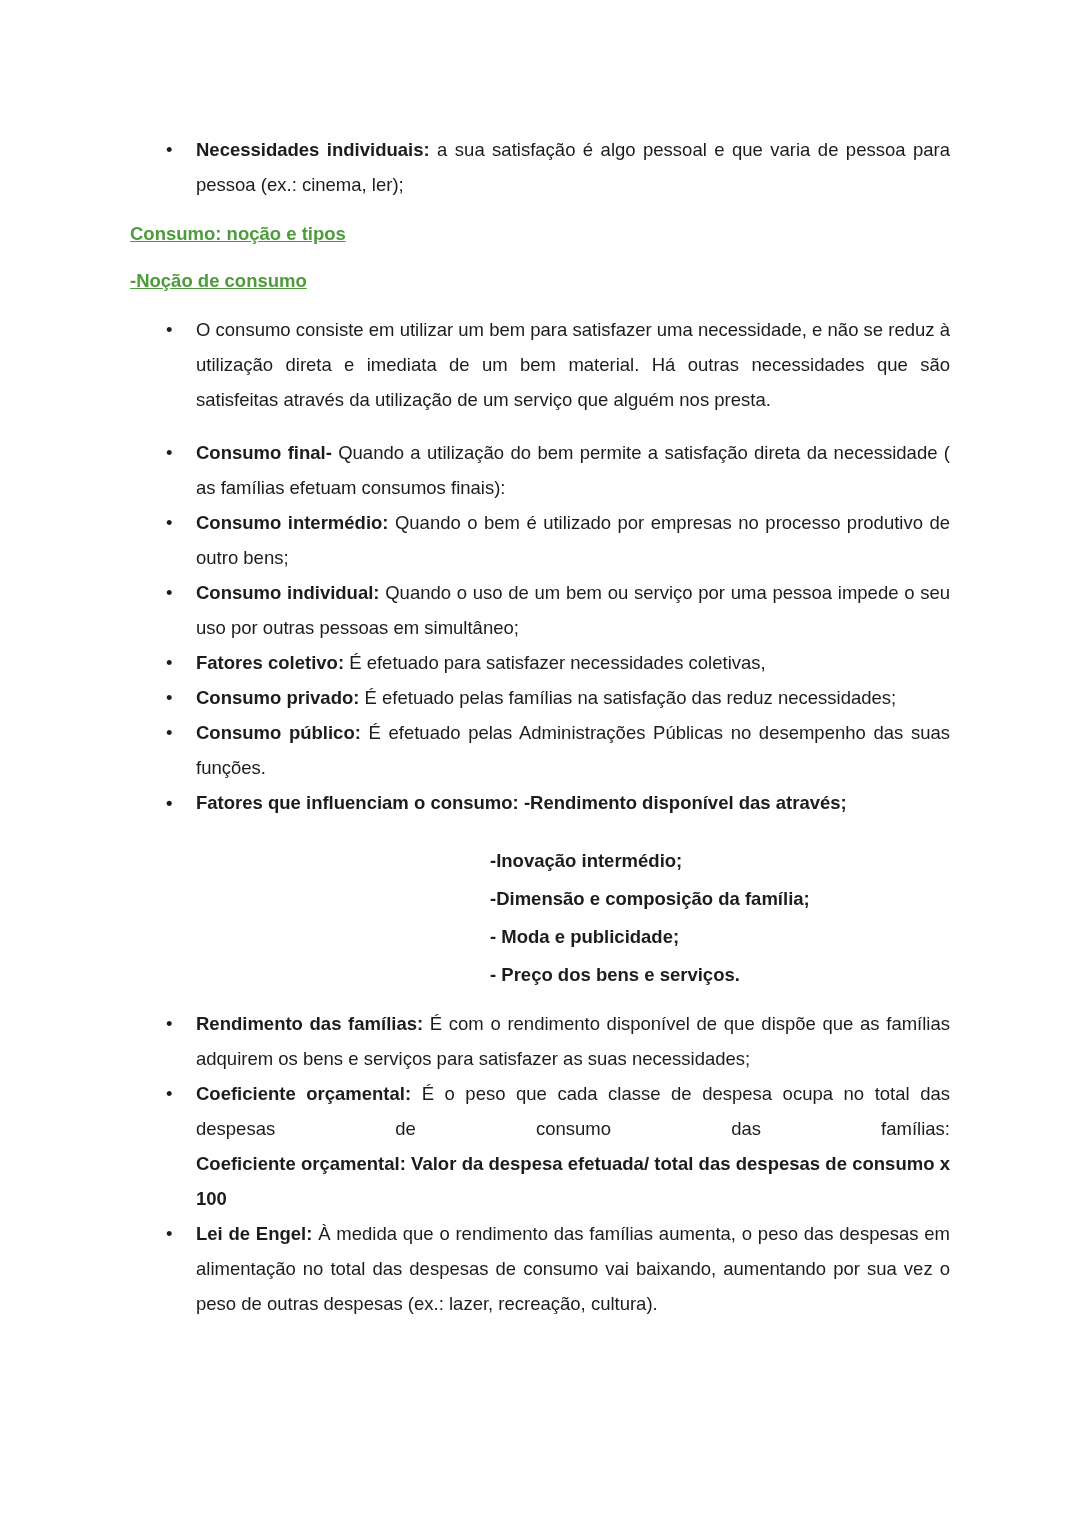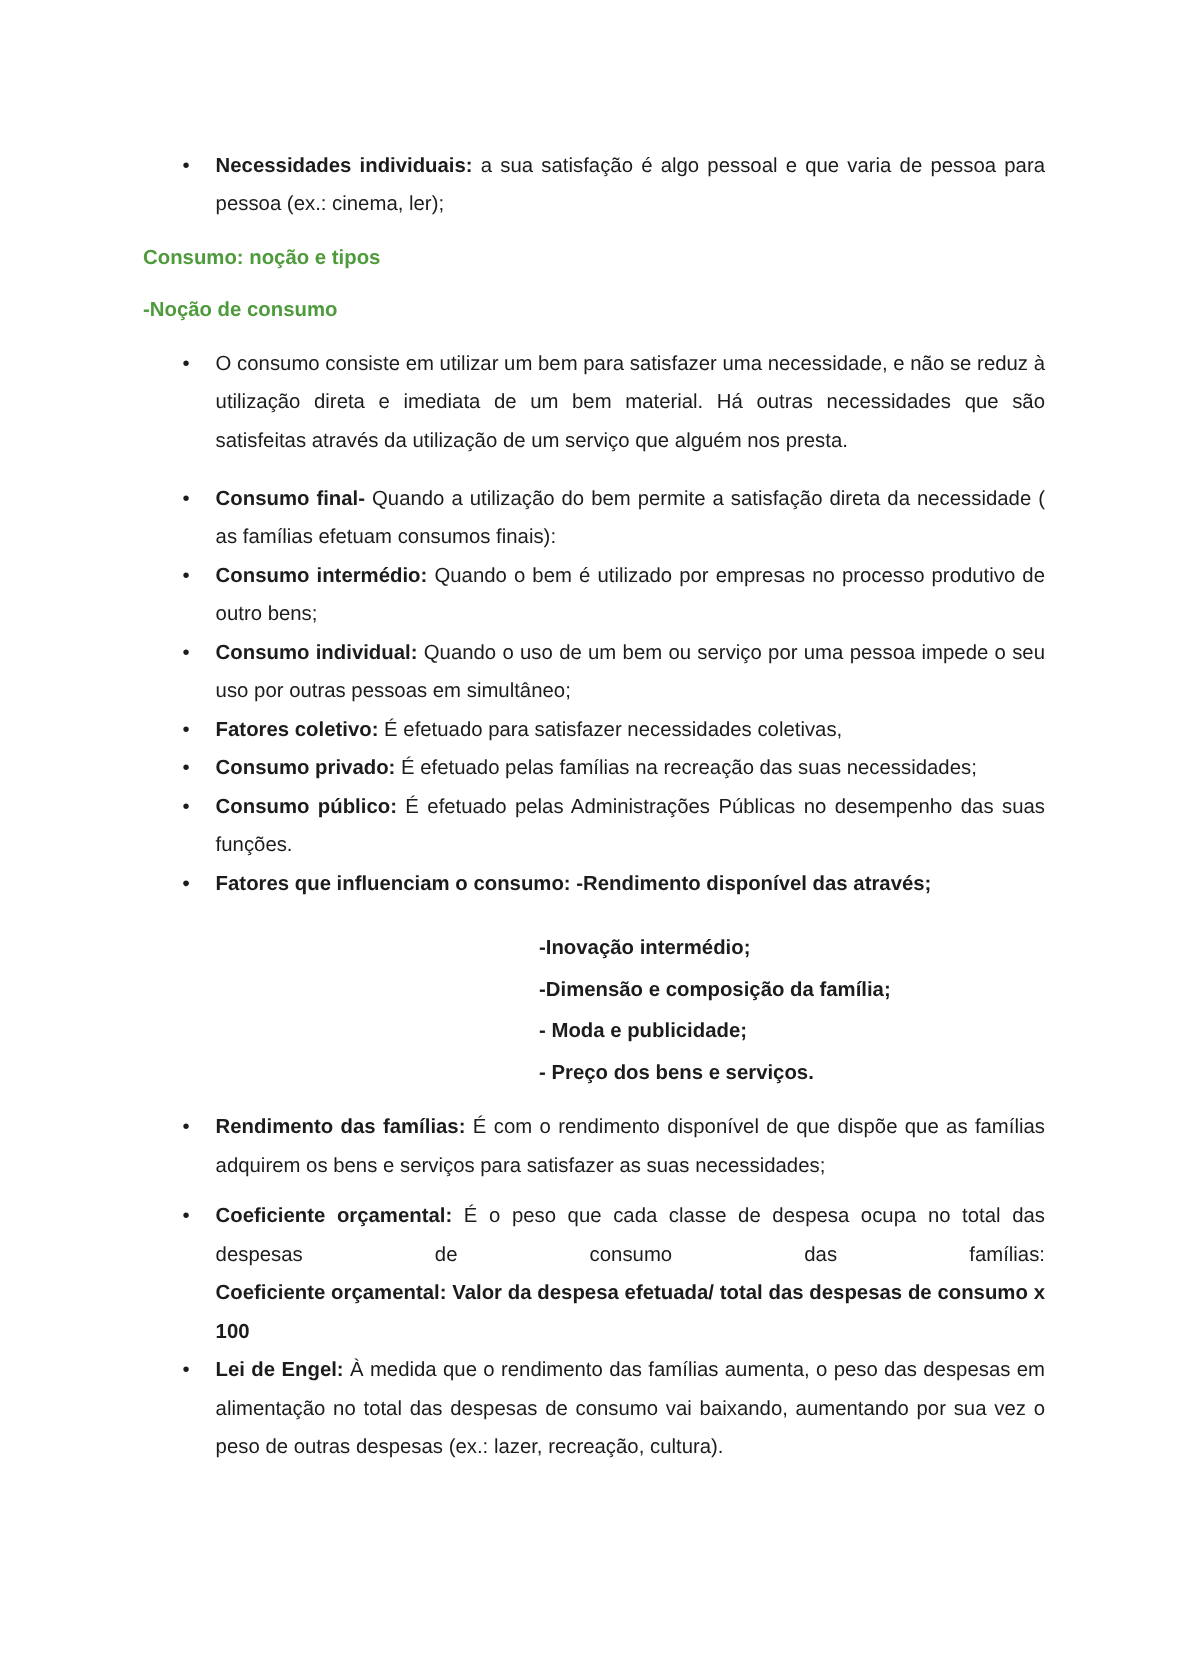--- a/index.html
+++ b/index.html
@@ -29,20 +29,21 @@
   }
 
   
   .heading {
     color: #4e9b3c;
     font-weight: bold;
     font-size: 18.5px;
     line-height: 1.35;
     margin: 0;
     padding: 0;
+    text-decoration: underline;
   }
   .heading.h-section { margin: 20px 0 0 0; }
   .heading.h-sub     { margin: 22px 0 0 0; }
 
   
   .bullet-list {
     list-style: none;
     margin: 0;
     padding: 0;
   }
@@ -82,21 +83,21 @@
   .factor-lines li {
     font-weight: bold;
     font-size: 18.5px;
     line-height: 35px;
     padding-left: 360px;
     margin-top: 3px;
   }
   .factor-lines li:first-child { margin-top: 23px; }
 
   .justified { text-align: justify; }
-  .justify-all { text-align: justify; text-align-last: justify; margin-top: 11px; }
+  .justify-all { text-align: justify; text-align-last: justify; }
   .nojustify { text-align: left; }
 </style>
 </head>
 <body>
 
 <div class="page">
   <div class="doc-body">
 
     <ul class="bullet-list">
       <li class="justified">
@@ -122,21 +123,21 @@
       <li class="justified">
         <span class="lead">Consumo intermédio:</span><span> Quando o bem é utilizado por empresas no processo produtivo de outro bens;</span>
       </li>
       <li class="justified">
         <span class="lead">Consumo individual:</span><span>  Quando o uso de um bem ou serviço por uma pessoa impede o seu uso por outras pessoas em simultâneo;</span>
       </li>
       <li class="nojustify">
         <span class="lead">Fatores coletivo:</span><span> É efetuado para satisfazer necessidades coletivas,</span>
       </li>
       <li class="justified">
-        <span class="lead">Consumo privado:</span><span> É efetuado pelas famílias na recreação das suas necessidades;</span>
+        <span class="lead">Consumo privado:</span><span> É efetuado pelas famílias na satisfação das reduz necessidades;</span>
       </li>
       <li class="justified">
         <span class="lead">Consumo público:</span><span> É efetuado pelas Administrações Públicas no desempenho das suas funções.</span>
       </li>
 
       <li class="all-bold nojustify">
         <span>Fatores que influenciam o consumo: -Rendimento disponível das através;</span>
       </li>
     </ul>
 

